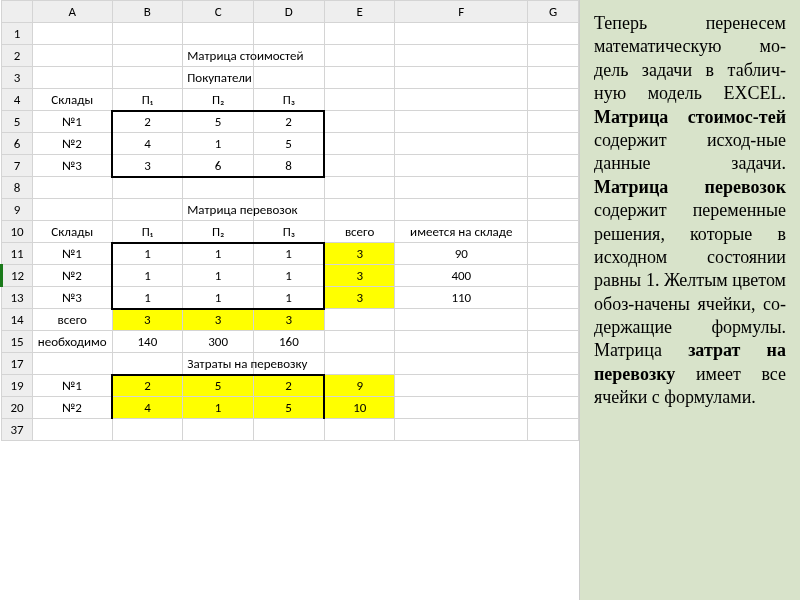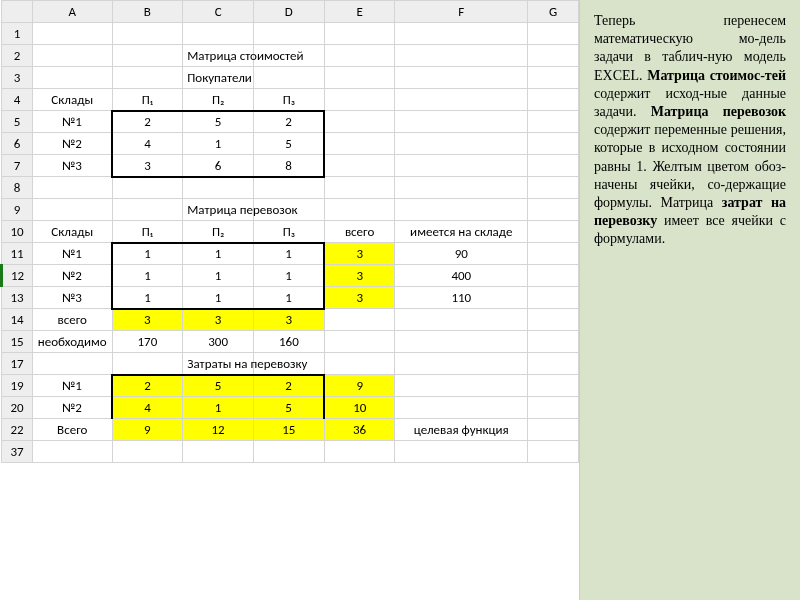--- a/index.html
+++ b/index.html
@@ -17,21 +17,21 @@
     flex: 1;
     background: #fff;
     border-right: 1px solid #ccc;
     overflow: hidden;
   }
   .sidebar {
     width: 220px;
     background: #d8e3ca;
     padding: 12px 14px 10px 14px;
     font-family: "Times New Roman", serif;
-    font-size: 14px;
+    font-size: 18px;
     line-height: 1.3;
     color: #000;
     text-align: justify;
   }
   .sidebar p { margin: 0; }
   table.grid {
     border-collapse: collapse;
     width: 100%;
     table-layout: fixed;
   }
@@ -223,21 +223,21 @@
     <td class="yellow right">3</td>
     <td class="yellow right">3</td>
     <td class="yellow right">3</td>
     <td></td>
           <td></td>
           <td></td>
   </tr>
   <tr>
           <td class="rowhdr">15</td>
     <td class="small">необходимо</td>
-    <td class="right">170</td>
+    <td class="right">140</td>
     <td class="right">300</td>
     <td class="right">160</td>
     <td></td>
           <td></td>
           <td></td>
   </tr>
   <tr>
           <td class="rowhdr">17</td>
     <td></td>
           <td></td>
@@ -259,30 +259,20 @@
   </tr>
   <tr>
           <td class="rowhdr">20</td>
     <td>№2</td>
     <td class="bl yellow right">4</td>
     <td class="yellow right">1</td>
     <td class="br yellow right">5</td>
     <td class="yellow right">10</td>
     <td></td>
           <td></td>
-  </tr>
-  <tr>
-          <td class="rowhdr">22</td>
-    <td>Всего</td>
-    <td class="yellow right">9</td>
-    <td class="yellow right">12</td>
-    <td class="yellow right">15</td>
-    <td class="yellow right">36</td>
-    <td class="left small">целевая функция</td>
-    <td></td>
   </tr>
   <tr>
           <td class="rowhdr">37</td>
     <td></td>
           <td></td>
           <td></td>
           <td></td>
           <td></td>
           <td></td>
           <td></td>

